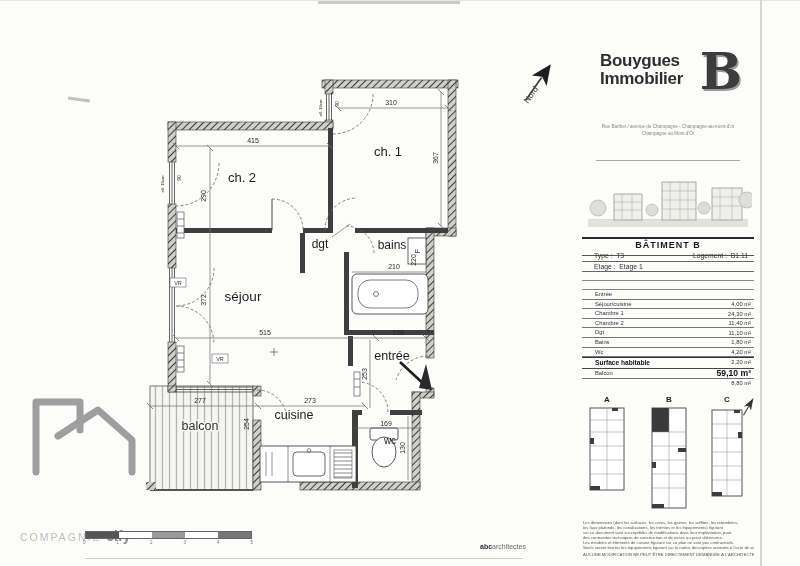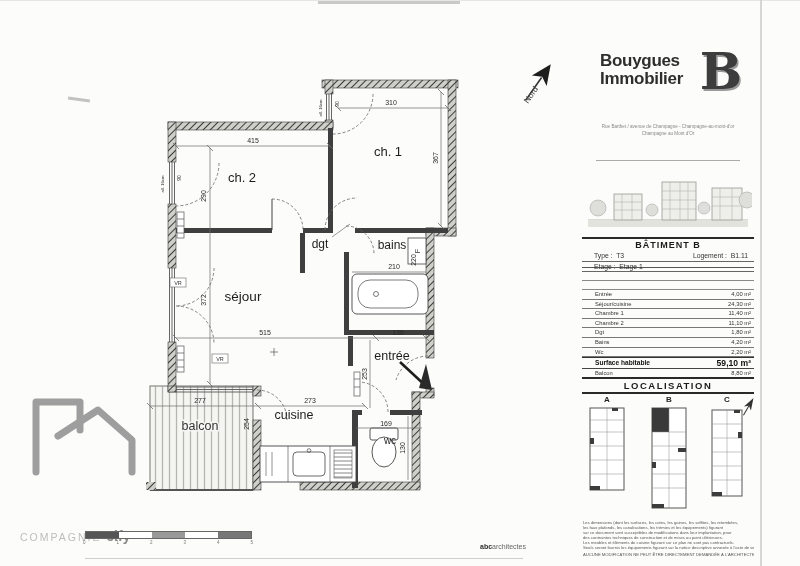--- a/index.html
+++ b/index.html
@@ -14,32 +14,32 @@
          color:#2e2e2e;line-height:18px;letter-spacing:-0.3px;}
   .bmark{position:absolute;right:12px;top:2px;font-family:"DejaVu Serif","Liberation Serif",serif;
          font-size:50px;font-weight:bold;color:#3d3d3d;text-shadow:1.5px 1.5px 0 #9a9a9a;}
   .residence{position:absolute;left:0;top:68px;width:172px;text-align:center;
              font-size:12px;color:#333;letter-spacing:0.2px;}
   .addr{position:absolute;left:0;width:172px;text-align:center;font-size:4.6px;color:#888;}
   .hr1{position:absolute;left:14px;top:120px;width:144px;border-top:1px solid #aaa;}
 
   .bat{position:absolute;left:0;width:172px;box-sizing:border-box;}
   .bat-title{top:197px;border-top:2px solid #2a2a2a;border-bottom:1px solid #555;
-             height:31px;line-height:13px;text-align:center;font-size:9px;font-weight:bold;
+             height:19px;line-height:13px;text-align:center;font-size:9px;font-weight:bold;
              letter-spacing:1px;color:#1c1c1c;}
   .bat-row{display:flex;border-bottom:1px solid #666;font-size:6.8px;color:#333;}
   .bat-row1{top:210px;height:12px;line-height:12px;}
   .bat-row2{top:222px;height:10px;line-height:10px;}
   .bat-empty{border-bottom:1px solid #888;}
   .cellL{padding-left:12px;flex:1;} .cellR{padding-right:6px;}
 
   #areas{position:absolute;left:0;top:250px;width:172px;}
   .arow{display:flex;justify-content:space-between;border-bottom:1px solid #777;
         height:8.6px;line-height:8.6px;font-size:5.8px;color:#333;}
-  .arow .lab{padding-left:13px;} .arow .val{padding-right:3px;}
+  .arow .lab{padding-left:13px;} .arow .val{padding-right:3px;margin-top:10px;}
   .arow-total{height:10px;line-height:10px;border-top:1px solid #333;border-bottom:1px solid #444;}
   .arow-total .lab{font-size:6.6px;font-weight:bold;color:#111;}
   .arow-total .val{font-size:8.6px;font-weight:bold;color:#111;}
   .loc-title{position:absolute;left:0;top:337px;width:172px;height:13px;line-height:13px;
              border-top:2px solid #2a2a2a;border-bottom:2px solid #2a2a2a;text-align:center;
              font-size:9.5px;font-weight:bold;letter-spacing:1.5px;color:#1c1c1c;}
   #disclaimer{position:absolute;left:1px;top:480px;width:171px;font-size:4.2px;
               line-height:5.1px;color:#555;text-align:left;}
   #disclaimer .dline{display:block;white-space:nowrap;overflow:hidden;}
   #disclaimer .dline.caps{margin-top:1px;}
@@ -363,21 +363,20 @@
       <div class="arow arow-total">
           <span class="lab">Surface habitable</span>
           <span class="val">59,10 m²</span>
         </div>
       <div class="arow">
           <span class="lab">Balcon</span>
           <span class="val">8,80 m²</span>
         </div>
     </div>
 
-    <div class="loc-title">LOCALISATION</div>
     <svg class="abs" style="left:0;top:352px;" width="180" height="126" viewBox="0 0 180 126">
       <g font-size="8" fill="#222" text-anchor="middle" font-weight="bold">
         <text x="25" y="10">A</text>
         <text x="87" y="10">B</text>
         <text x="145" y="10">C</text>
       </g>
 
       <g>
         <rect x="8" y="16" width="34" height="82" fill="#fff" stroke="#555" stroke-width="1"></rect>
         <g stroke="#888" stroke-width="0.5">

